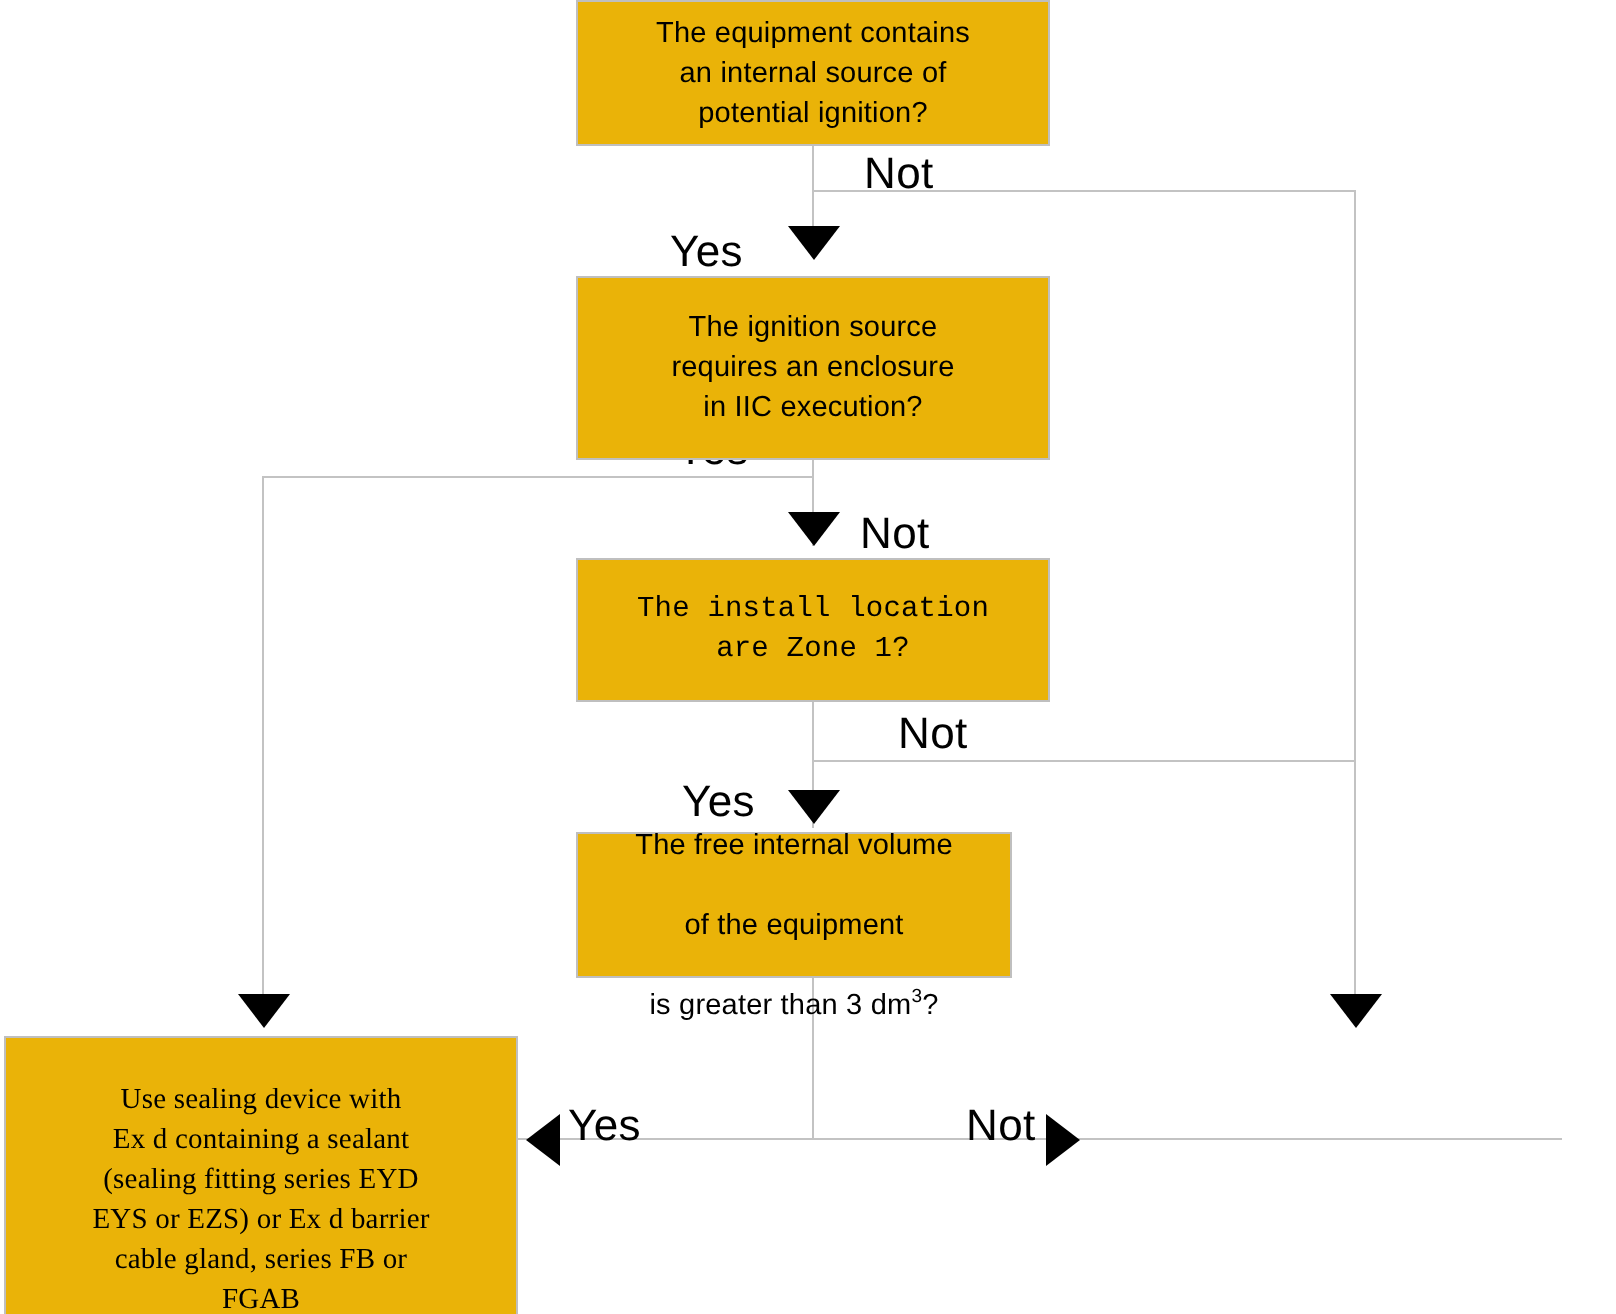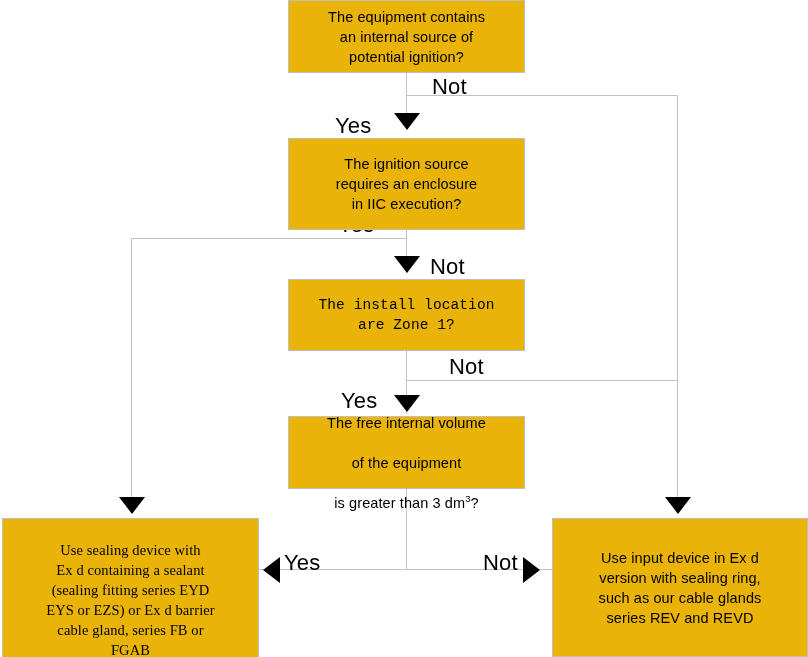--- a/index.html
+++ b/index.html
@@ -137,37 +137,31 @@
     <span class="txt">The ignition source
 requires an enclosure
 in IIC execution?</span>
   </div>
 
   <div class="node" style="left:288px; top:279px; width:237px; height:72px;font-family:Liberation Mono, monospace;">
     <span class="txt">The install location
 are Zone 1?</span>
   </div>
 
-  <div class="node" style="left:288px; top:416px; width:237px; height:73px;">
+  <div class="node" style="left:288px; top:416px; width:218px; height:73px;">
     <span class="txt">
       <span>The free internal volume</span><br>
       <span>of the equipment</span><br>
       <span>is greater than 3 dm</span><sup>3</sup><span>?</span>
     </span>
   </div>
 
   <div class="node" style="left:2px; top:518px; width:257px; height:163px;font-family:Liberation Serif, serif;">
     <span class="txt">Use sealing device with
 Ex d containing a sealant
 (sealing fitting series EYD
 EYS or EZS) or Ex d barrier
 cable gland, series FB or
 FGAB</span>
   </div>
 
-  <div class="node" style="left:552px; top:518px; width:256px; height:139px;">
-    <span class="txt">Use input device in Ex d
-version with sealing ring,
-such as our cable glands
-series REV and  REVD</span>
-  </div>
 
 </div>
 
 </body></html>

